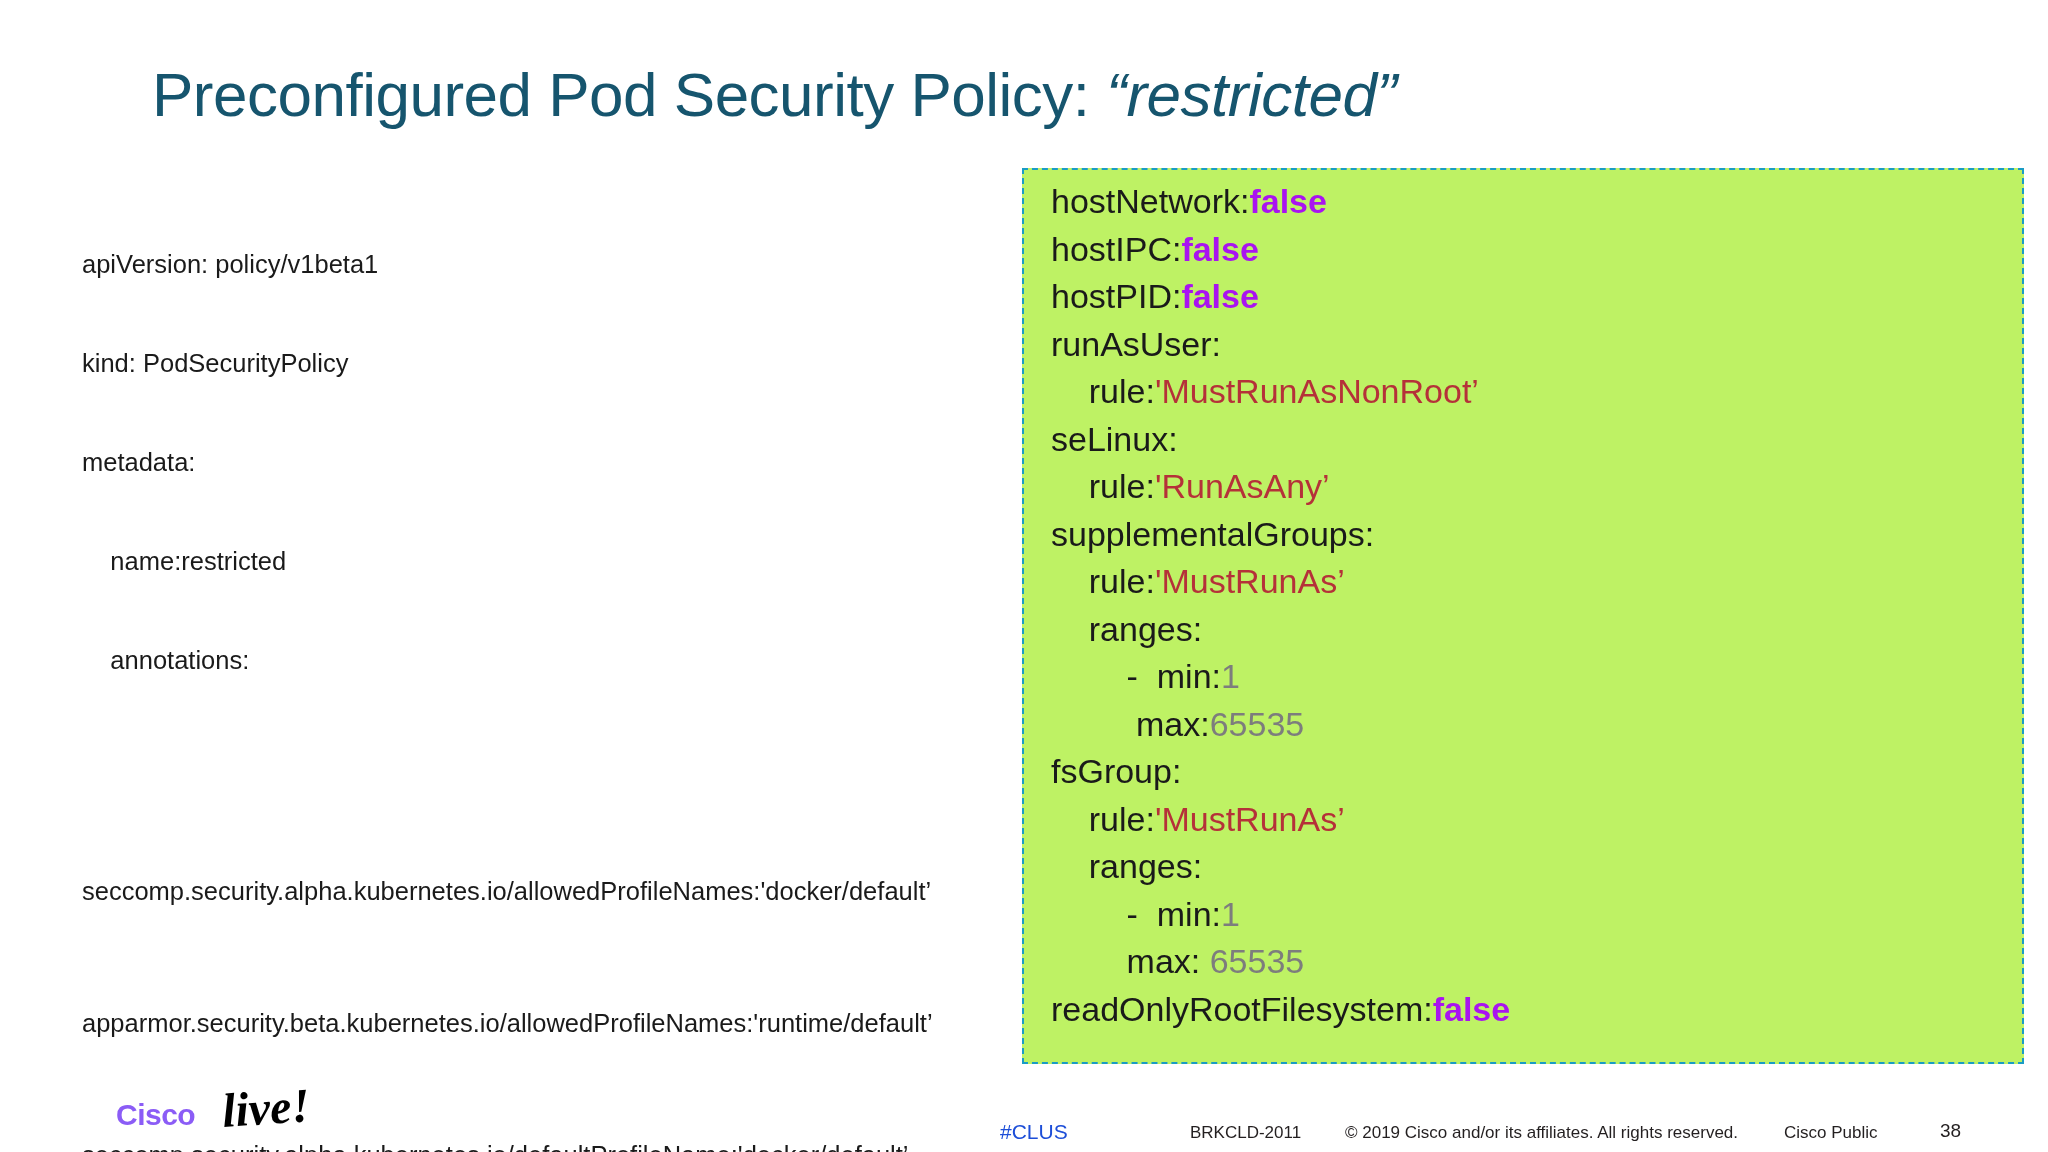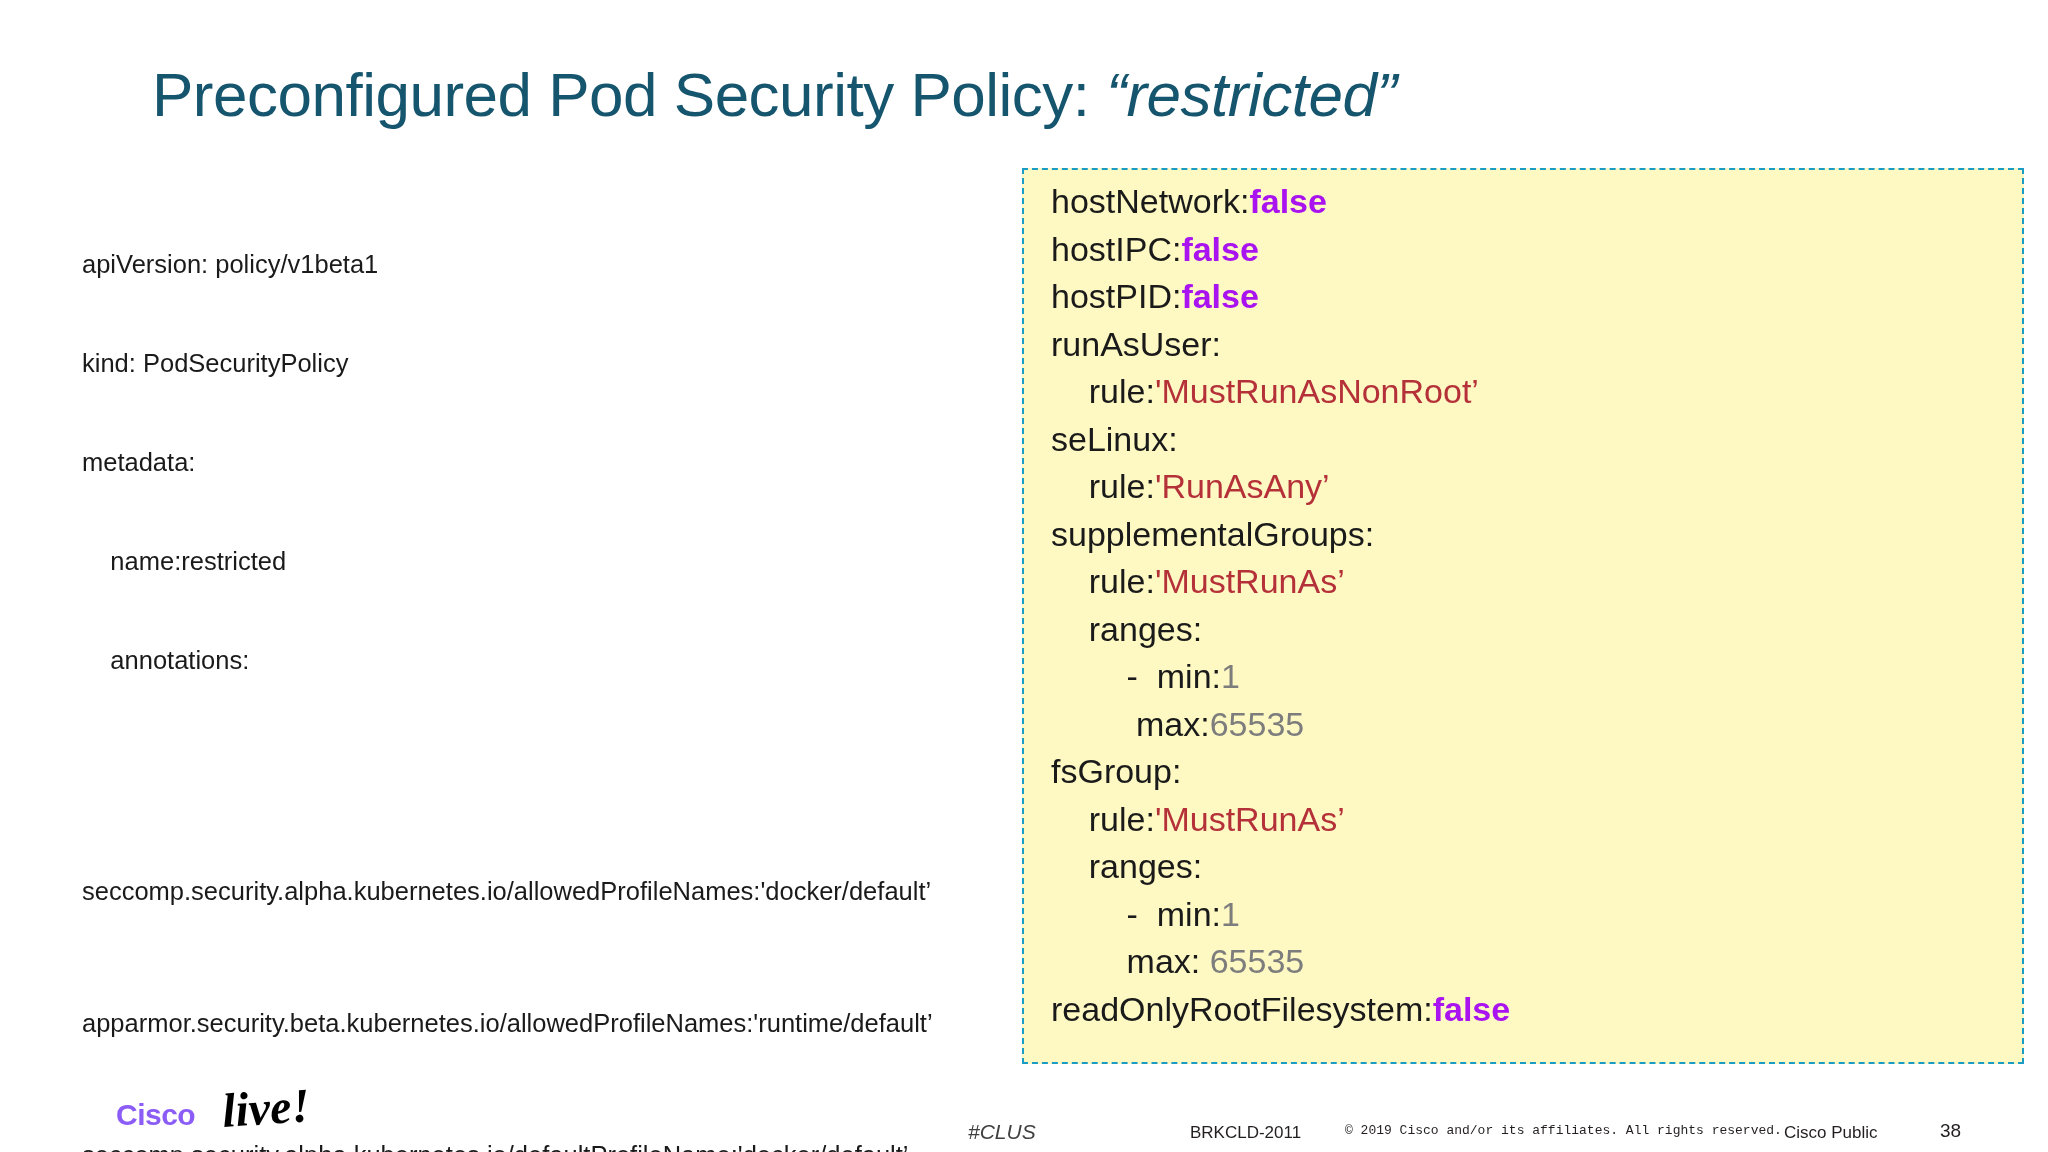--- a/index.html
+++ b/index.html
@@ -55,21 +55,21 @@
 
   
   #yaml-right-panel {
     position: absolute;
     left: 1022px;
     top: 168px;
     width: 1002px;
     height: 896px;
     border: 2px dashed #1a9cc4;
     box-sizing: border-box;
-    background: #fef9c3;
+    background: #bef264;
   }
   #yaml-right {
     position: absolute;
     left: 27px;
     top: 8px;
     right: 10px;
     font-size: 34px;
     line-height: 47.5px;
     color: #1a1a1a;
   }
@@ -120,41 +120,39 @@
     top: 6px;
     font-size: 48px;
     font-style: italic;
     font-weight: bold;
     color: #000000;
     font-family: "Liberation Serif", serif;
     transform: rotate(-4deg);
   }
   #footer-clus {
     position: absolute;
-    left: 968px;
+    left: 1000px;
     top: 1120px;
     font-size: 21px;
-    color: #404040;
-    font-style: italic;
+    color: #1d4ed8;
   }
   #footer-session {
     position: absolute;
     left: 1190px;
     top: 1123px;
     font-size: 17px;
     color: #231f20;
     text-align: center;
   }
   #footer-copy {
     position: absolute;
     left: 1345px;
     top: 1123px;
-    font-size: 13px;
-    color: #231f20;
-    font-family: Liberation Mono, monospace;
+    font-size: 17px;
+    color: #231f20;
   }
   #footer-public {
     position: absolute;
     left: 1768px;
     top: 1123px;
     font-size: 17px;
     color: #231f20;
     margin-left: 16px;
   }
   #footer-pagenum {

